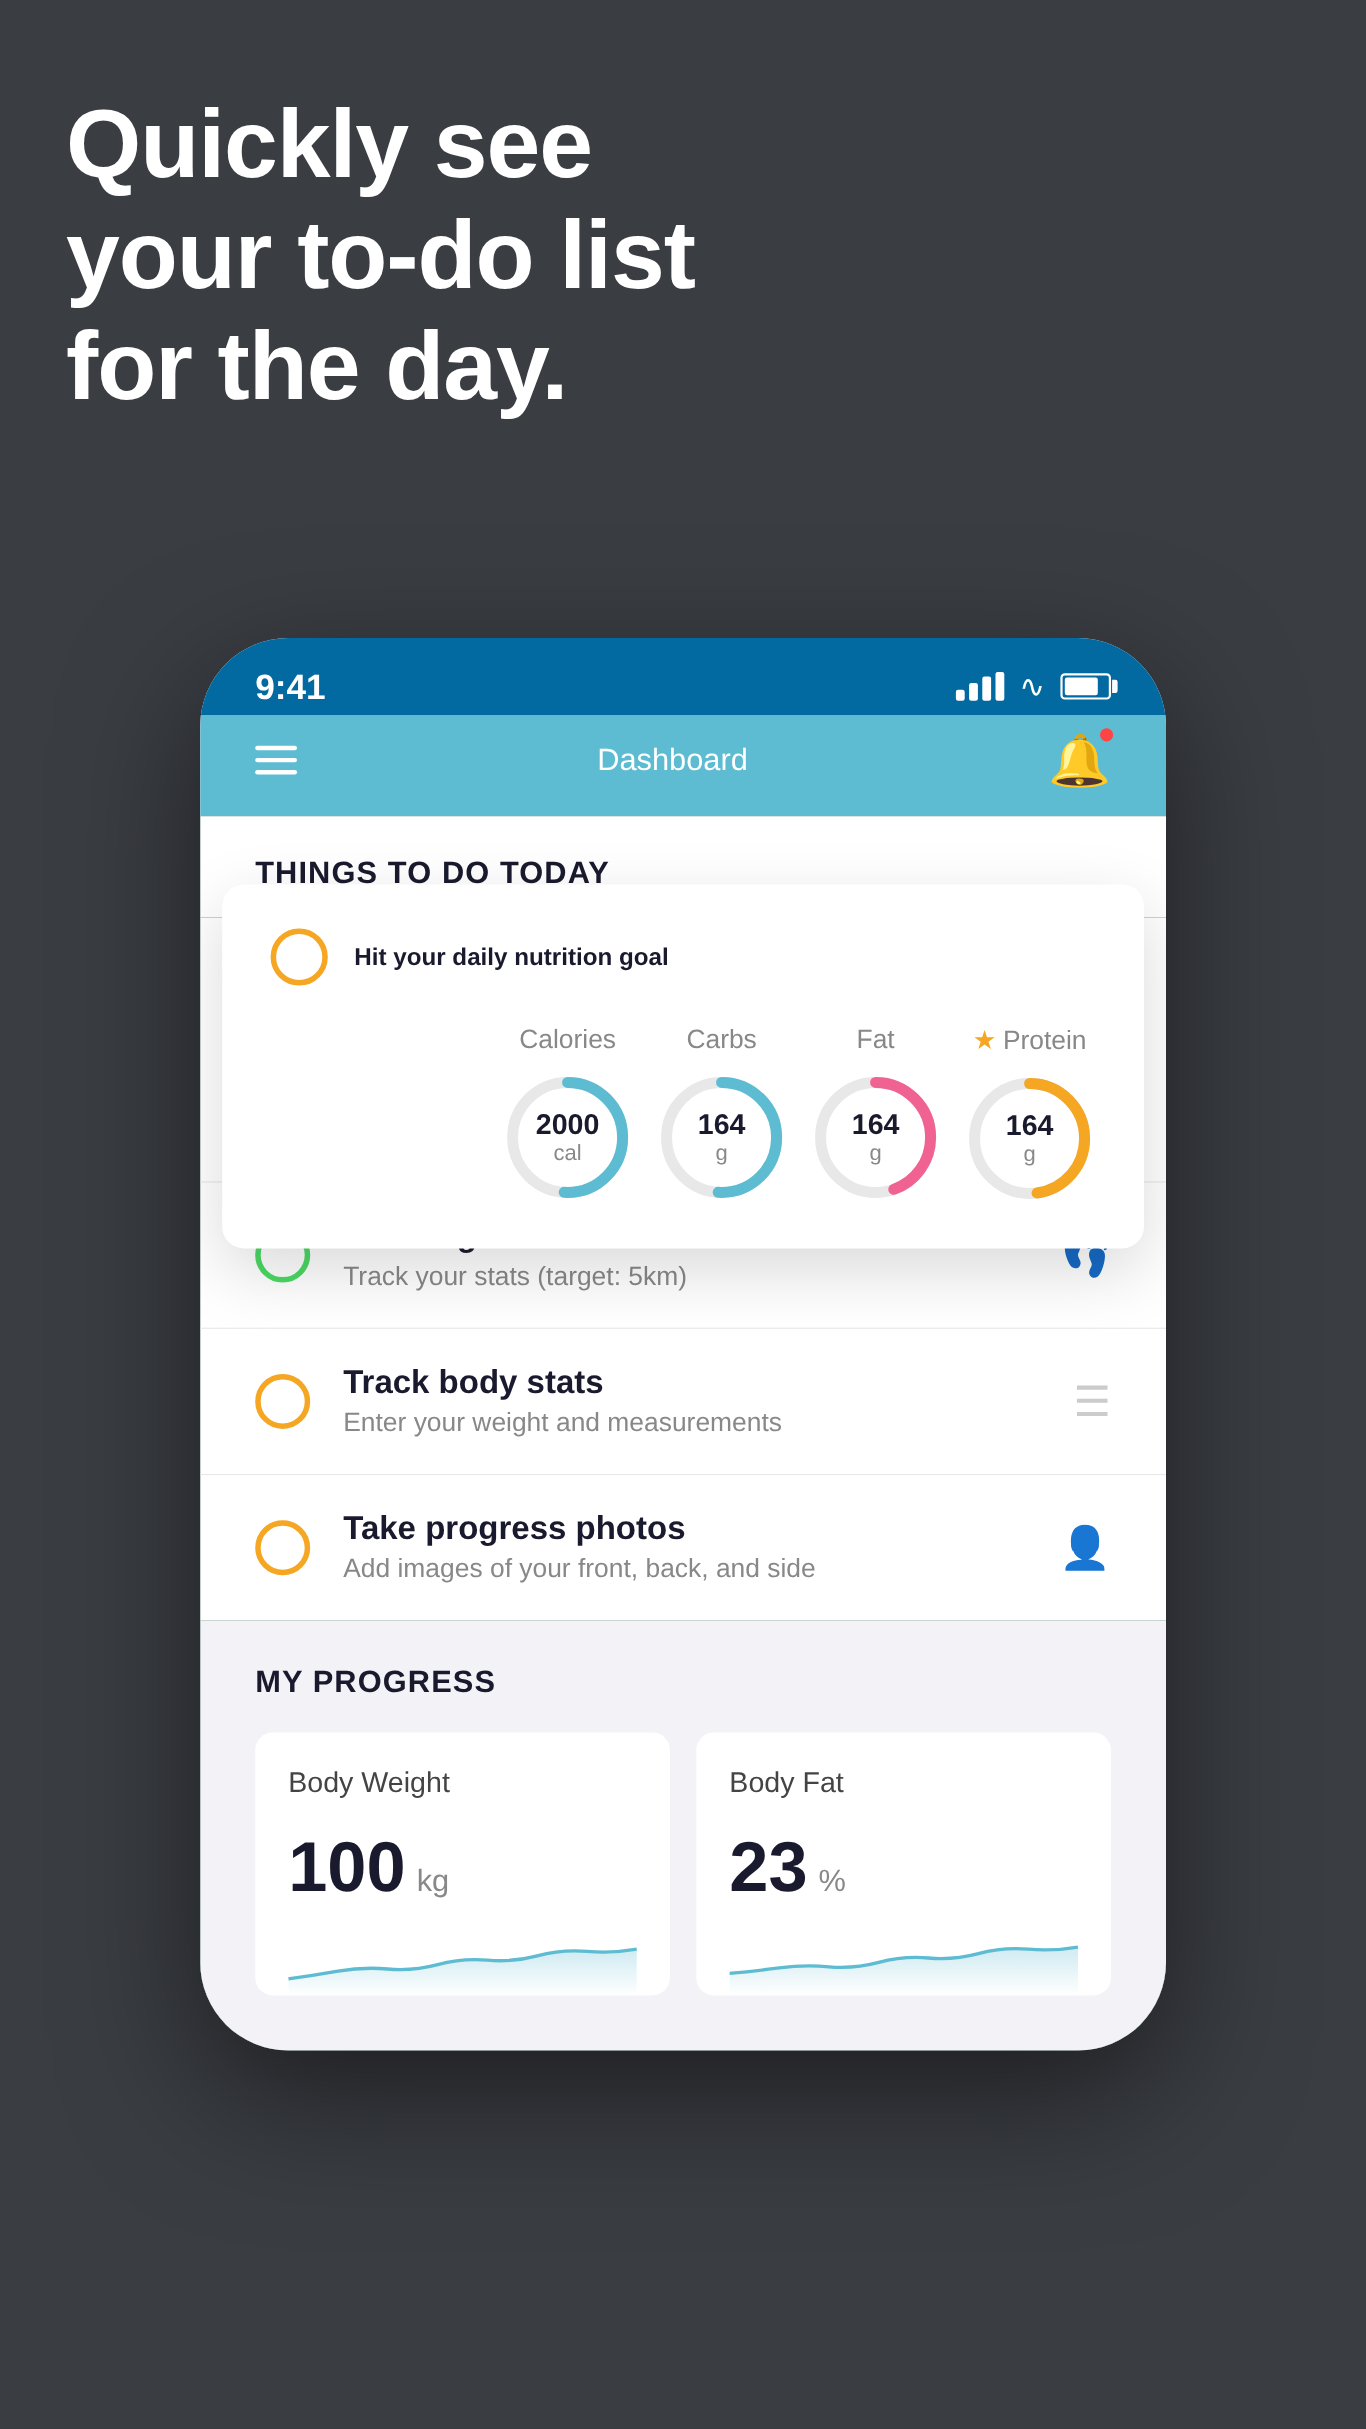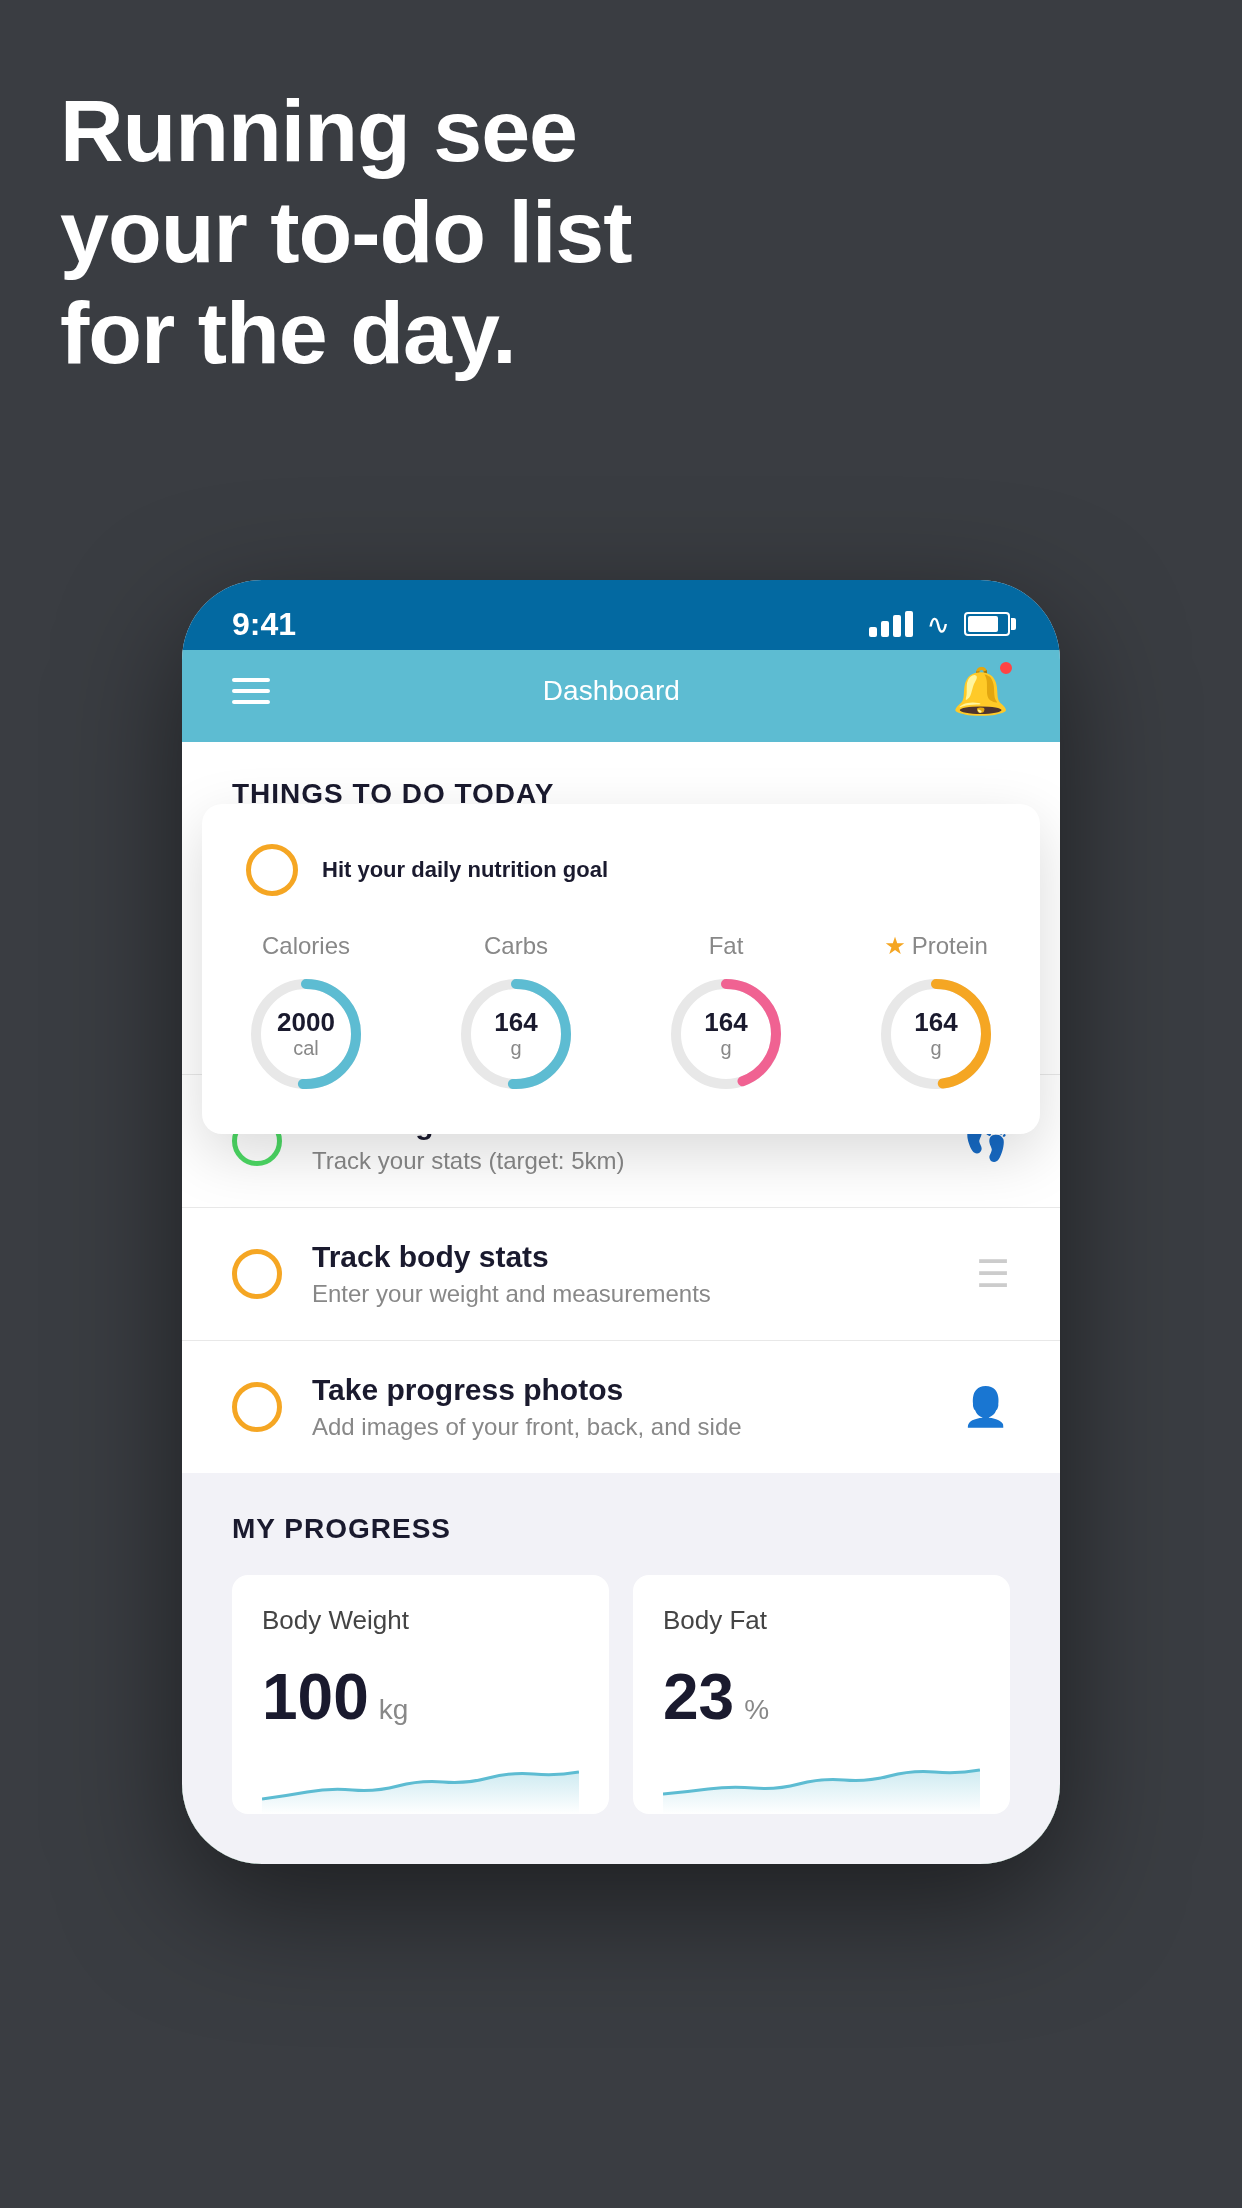--- a/index.html
+++ b/index.html
@@ -206,22 +206,22 @@
     }
 
     .nutrition-card-title {
       font-size: 22px;
       font-weight: 700;
       color: #1a1a2e;
     }
 
     .nutrition-stats {
       display: flex;
-      justify-content: space-between;
-      gap: 4px;
+      justify-content: flex-end;
+      gap: 20px;
     }
 
     .stat-item {
       display: flex;
       flex-direction: column;
       align-items: center;
       gap: 14px;
     }
 
     .stat-label {
@@ -425,21 +425,21 @@
 
     
     .content-wrapper {
       position: relative;
     }
   </style>
 </head>
 <body>
 
 <div class="hero-text">
-  <div>Running see</div>
+  <div>Quickly see</div>
   <div>your to-do list</div>
   <div>for the day.</div>
 </div>
 
 <div class="phone">
 
   <div class="status-bar">
     <span class="status-time">9:41</span>
     <div class="status-icons">
       <div class="signal-bars">

